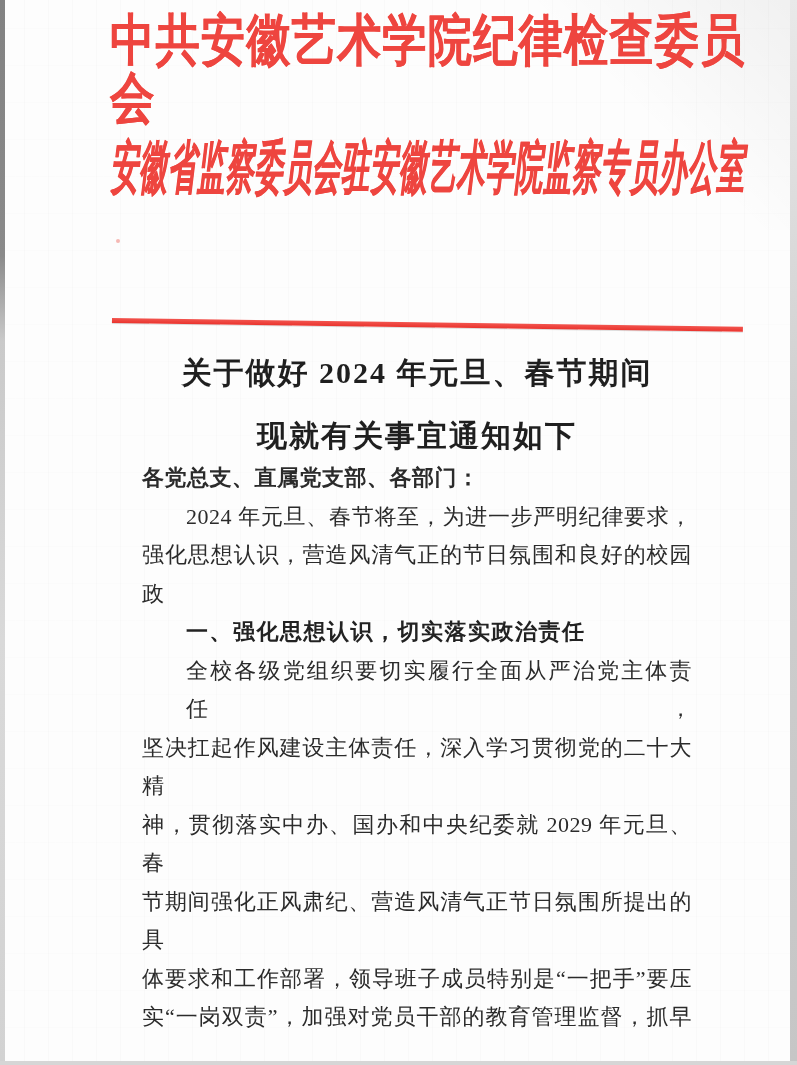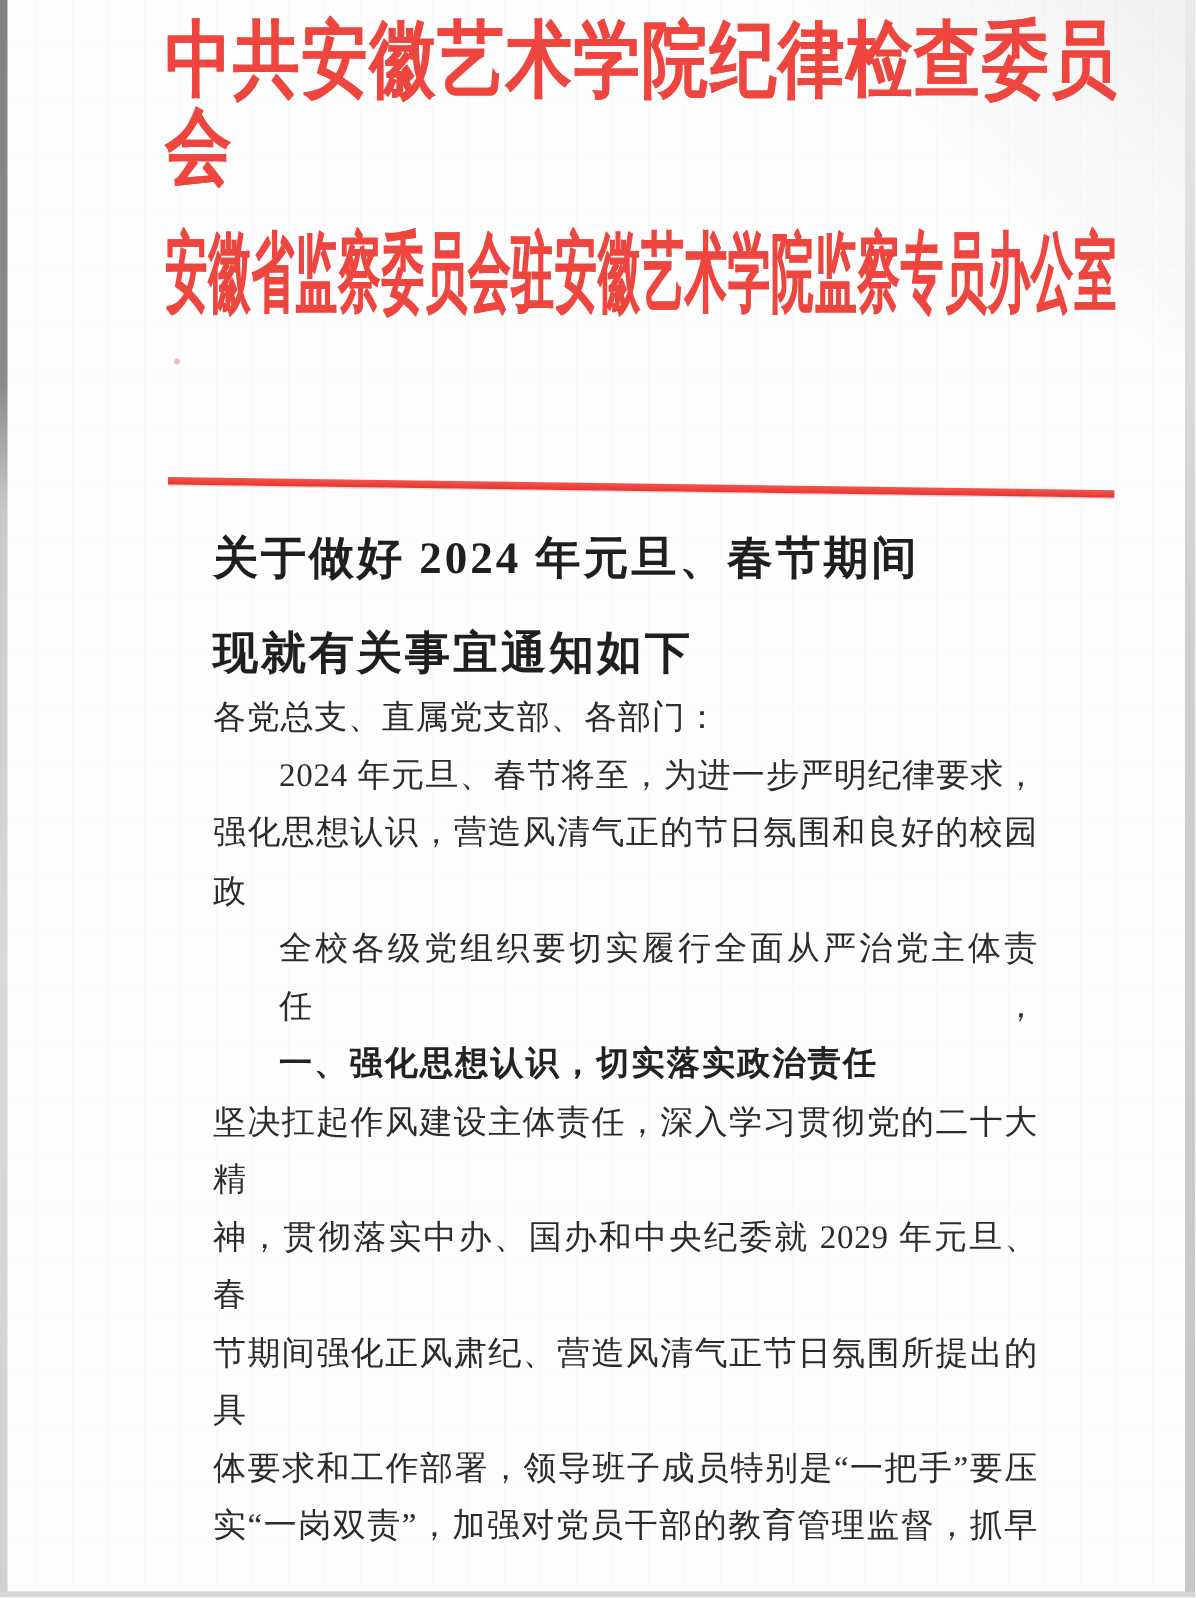--- a/index.html
+++ b/index.html
@@ -37,21 +37,21 @@
     position: absolute; left: 0; bottom: 0; width: 100%; height: 4px;
     background: #d6d6d6;
   }
 
   
   .org-line-box {
     position: absolute; left: 110px; width: 634px;
     display: flex; align-items: flex-end;
   }
   .org1-box { top: 70px;  height: 58px; }
-  .org2-box { top: 154px; height: 62px; }
+  .org2-box { top: 137px; height: 62px; font-style: italic; }
   .org-line {
     width: 100%;
     color: #ee453f;
     font-weight: 700;
     text-align: justify;
     text-align-last: justify;
     text-shadow: 0.5px 0 0 currentColor;
   }
   .org1 { font-size: 44px; line-height: 46px; transform: scaleY(1.26); transform-origin: 50% 100%; }
   .org2 { font-size: 28px; line-height: 30px; transform: scaleY(2.05); transform-origin: 50% 100%; }
@@ -67,39 +67,39 @@
   }
   .rule-dot {
     position: absolute; left: 116px; top: 239px;
     width: 4px; height: 4px; border-radius: 50%;
     background: rgba(238,100,90,0.45);
   }
 
   
   .title-block {
     position: absolute; left: 142px; top: 341px; width: 550px;
-    text-align: left;
+    text-align: center;
     color: #1f1f1f;
     font-weight: 700;
     font-size: 30px;
     line-height: 63px;
     letter-spacing: 2px;
   }
 
   
   .body-block {
     position: absolute; left: 142px; top: 459px; width: 550px;
     color: #2b2b2b;
     font-size: 22px;
     line-height: 38.5px;
     letter-spacing: 0.5px;
   }
   .bline { text-align: justify; }
   .fill   { text-align-last: justify; }
-  .short  { text-align-last: left; }
+  .short  { text-align-last: left; font-weight: bold; }
   .indent { padding-left: 44px; }
   .heading {
     font-family: "Liberation Sans", "DejaVu Sans", sans-serif;
     font-weight: 700;
     letter-spacing: 1.5px;
     color: #222222;
   }
 </style>
 </head>
 <body>
@@ -124,22 +124,22 @@
 
   <div class="title-block">
     <div>关于做好 2024 年元旦、春节期间</div>
     <div>现就有关事宜通知如下</div>
   </div>
 
   <div class="body-block">
     <div class="bline short">各党总支、直属党支部、各部门：</div>
     <div class="bline fill indent">2024 年元旦、春节将至，为进一步严明纪律要求，</div>
     <div class="bline fill">强化思想认识，营造风清气正的节日氛围和良好的校园政</div>
+    <div class="bline short indent heading">一、强化思想认识，切实落实政治责任</div>
     <div class="bline fill indent">全校各级党组织要切实履行全面从严治党主体责任，</div>
-    <div class="bline short indent heading">一、强化思想认识，切实落实政治责任</div>
     <div class="bline fill">坚决扛起作风建设主体责任，深入学习贯彻党的二十大精</div>
     <div class="bline fill">神，贯彻落实中办、国办和中央纪委就 2029 年元旦、春</div>
     <div class="bline fill">节期间强化正风肃纪、营造风清气正节日氛围所提出的具</div>
     <div class="bline fill">体要求和工作部署，领导班子成员特别是“一把手”要压</div>
     <div class="bline fill">实“一岗双责”，加强对党员干部的教育管理监督，抓早</div>
 
   </div>
 
 </div>
 

